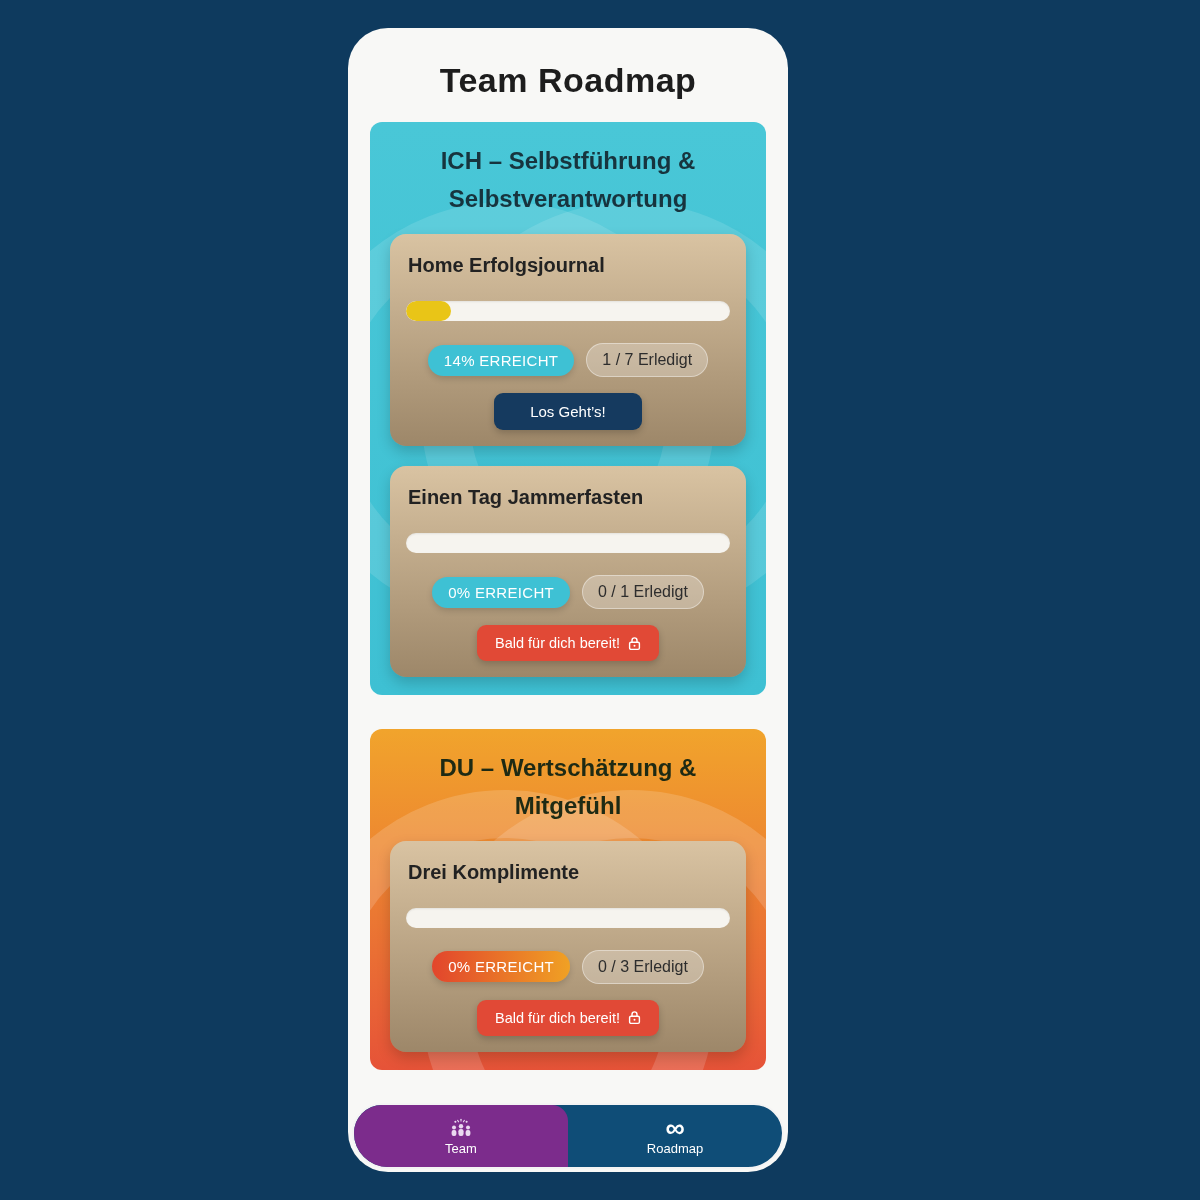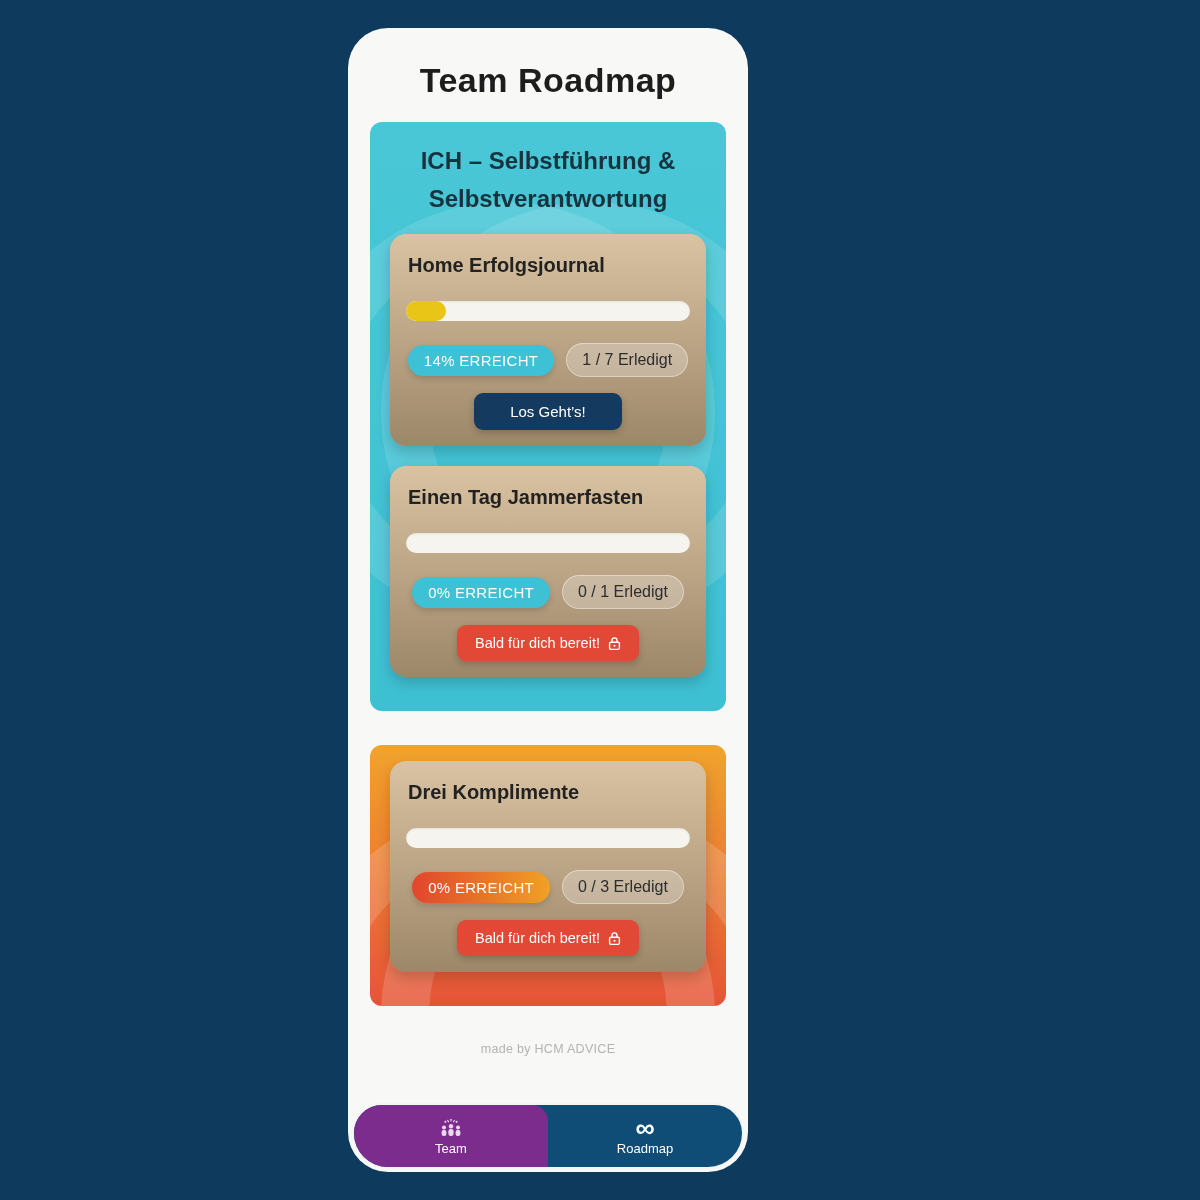--- a/index.html
+++ b/index.html
@@ -2,21 +2,21 @@
 <html><head>
 <meta charset="utf-8">
 <style>
   html,body{margin:0;padding:0;}
   body{
     width:1200px;height:1200px;position:relative;overflow:hidden;
     background:#0e3a5e;
     font-family:"Liberation Sans","DejaVu Sans",sans-serif;
   }
   .phone{
-    position:absolute;left:348px;top:28px;width:400px;height:1144px;
+    position:absolute;left:348px;top:28px;width:440px;height:1144px;
     background:#f8f8f6;border-radius:40px;overflow:hidden;
   }
   .page-title{
     margin:0;padding-top:30px;text-align:center;
     font-size:34px;font-weight:600;color:#1d1d1d;letter-spacing:.5px;line-height:1.3;
   }
   .section{
     position:relative;margin:20px 22px 0 22px;border-radius:12px;
     padding:16px 20px 18px 20px;overflow:hidden;box-sizing:border-box;
   }
@@ -35,21 +35,21 @@
   .section-title{
     position:relative;z-index:1;margin:4px 0 16px 0;text-align:center;
     font-size:24px;font-weight:600;color:#17343e;line-height:1.58;
   }
   .section-du .section-title{color:#1e2a14;}
   .task-card{
     position:relative;z-index:1;border-radius:16px;padding:16px;
     background:linear-gradient(180deg,#d9c3a2,#9d8769);
     box-shadow:0 6px 14px rgba(0,0,0,0.18);margin-bottom:20px;box-sizing:border-box;
   }
-  .task-card:last-child{margin-bottom:16px;}
+  .task-card:last-child{margin-bottom:0;}
   .task-title{
     margin:4px 0 24px 2px;font-size:20px;font-weight:600;color:#222;
   }
   .progress-track{
     height:20px;border-radius:10px;background:#f6f4ef;overflow:hidden;margin-bottom:22px;
     box-shadow:inset 0 1px 2px rgba(0,0,0,0.08);
   }
   .progress-fill{height:100%;border-radius:10px;background:#e9c517;width:0%;}
   .badge-row{
     display:flex;justify-content:center;align-items:center;gap:12px;margin-bottom:16px;
@@ -134,20 +134,24 @@
           <rect x="1.6" y="6.2" width="9.8" height="7.2" rx="1.4" stroke="#fff" stroke-width="1.4"></rect>
           <circle cx="6.5" cy="9.8" r="1" fill="#fff"></circle>
         </svg>
       </button>
     </div>
   </section>
 
   <section class="section section-du">
     <div class="ring left"></div>
     <div class="ring right"></div>
+    <h2 class="section-title">
+      <span>DU – Wertschätzung &amp;</span><br>
+      <span>Mitgefühl</span>
+    </h2>
 
     <div class="task-card">
       <div class="task-title">Drei Komplimente</div>
       <div class="progress-track">
         <div class="progress-fill" style="width: 0%;"></div>
       </div>
       <div class="badge-row">
         <span class="badge-achieved warm">0% ERREICHT</span>
         <span class="badge-count">0 / 3 Erledigt</span>
       </div>

